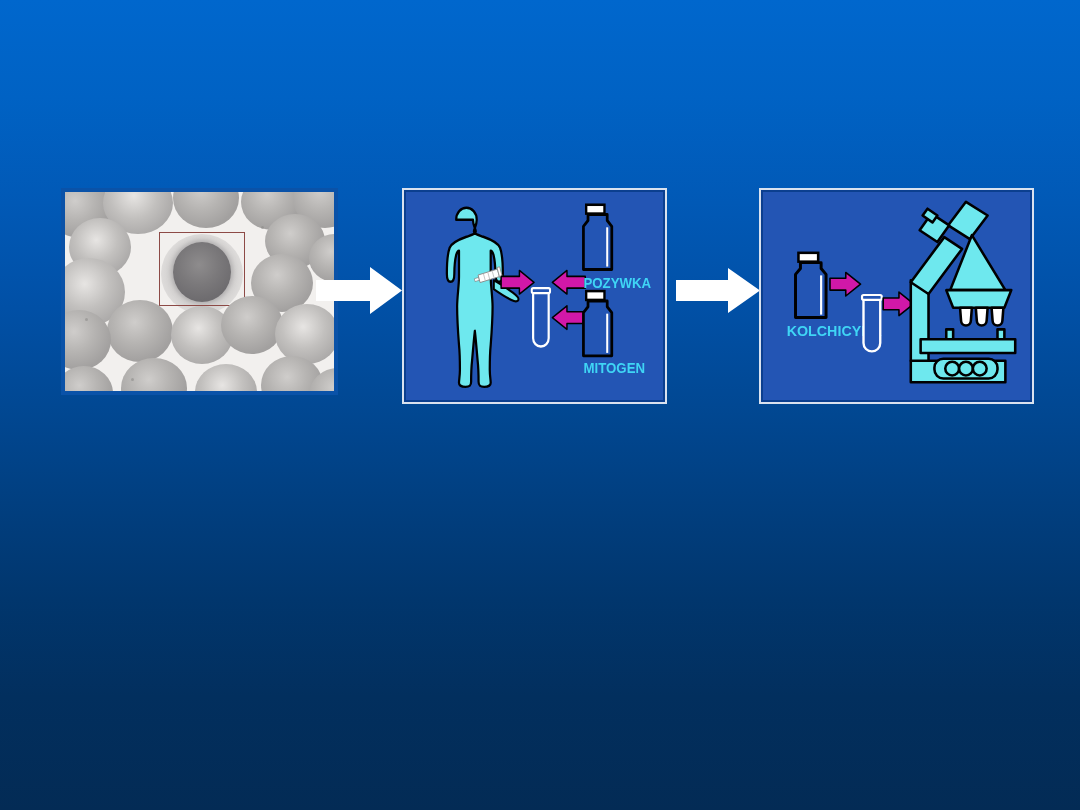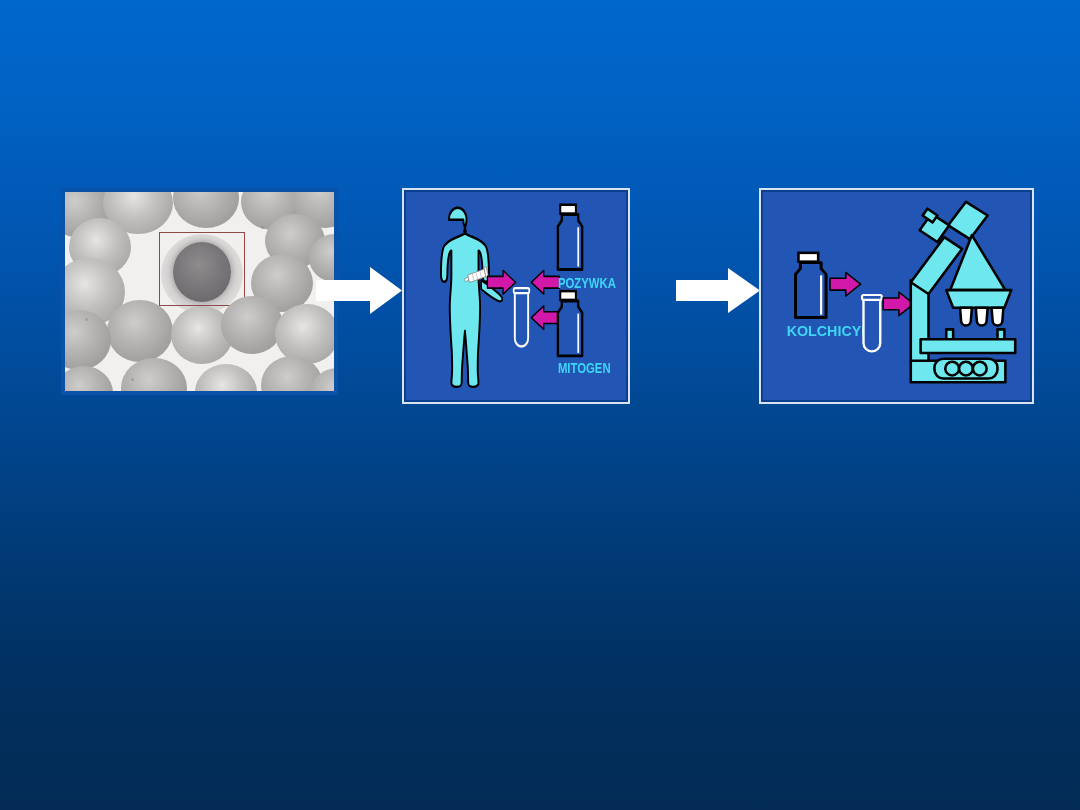--- a/index.html
+++ b/index.html
@@ -52,21 +52,21 @@
   }
   .speck{position:absolute;border-radius:50%;background:#8a8886;opacity:.55;}
 
   
   .clip-panel{
     background:#2355b4;
     border:2px solid #0b3f8f;
     outline:2px solid #d9e2ef;
     outline-offset:0px;
   }
-  #panel-collection{left:404px;top:190px;width:224px;height:212px;}
+  #panel-collection{left:404px;top:190px;width:261px;height:212px;}
   #panel-culture{left:761px;top:190px;width:271px;height:212px;}
   .clip-panel svg{display:block;width:100%;height:100%;}
 
   
   .connector{position:absolute;}
   #arrow-1{left:316px;top:267px;width:86px;height:47px;}
   #arrow-2{left:676px;top:268px;width:84px;height:45px;}
   .connector svg{display:block;width:100%;height:100%;}
 
   .label-text{

